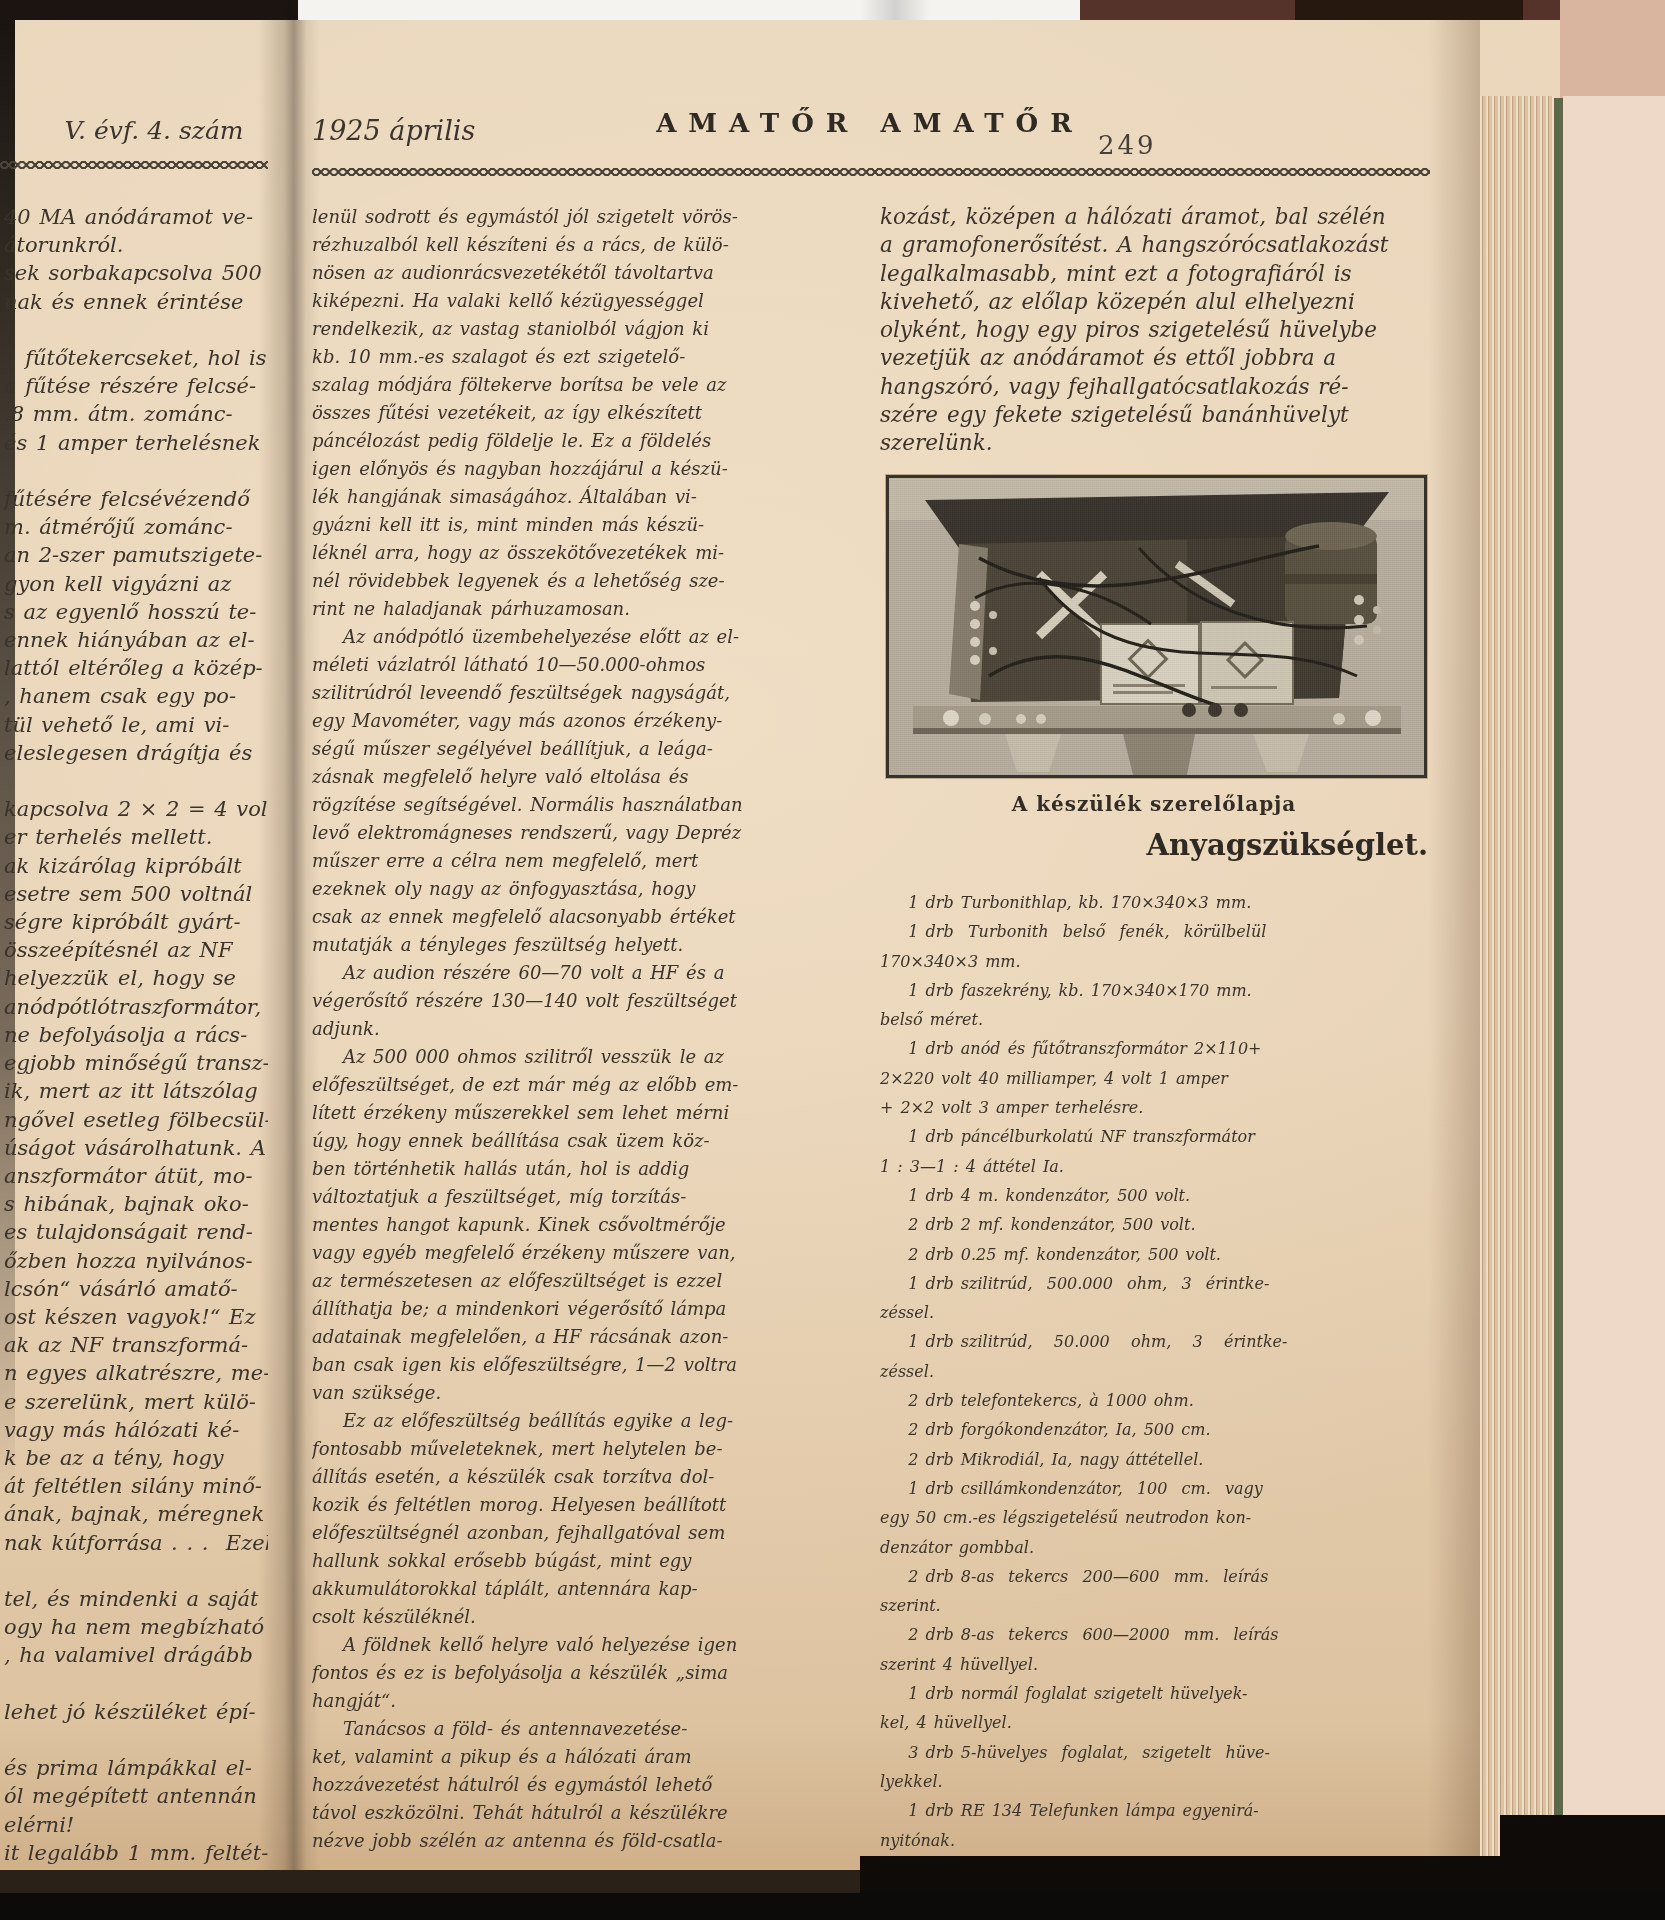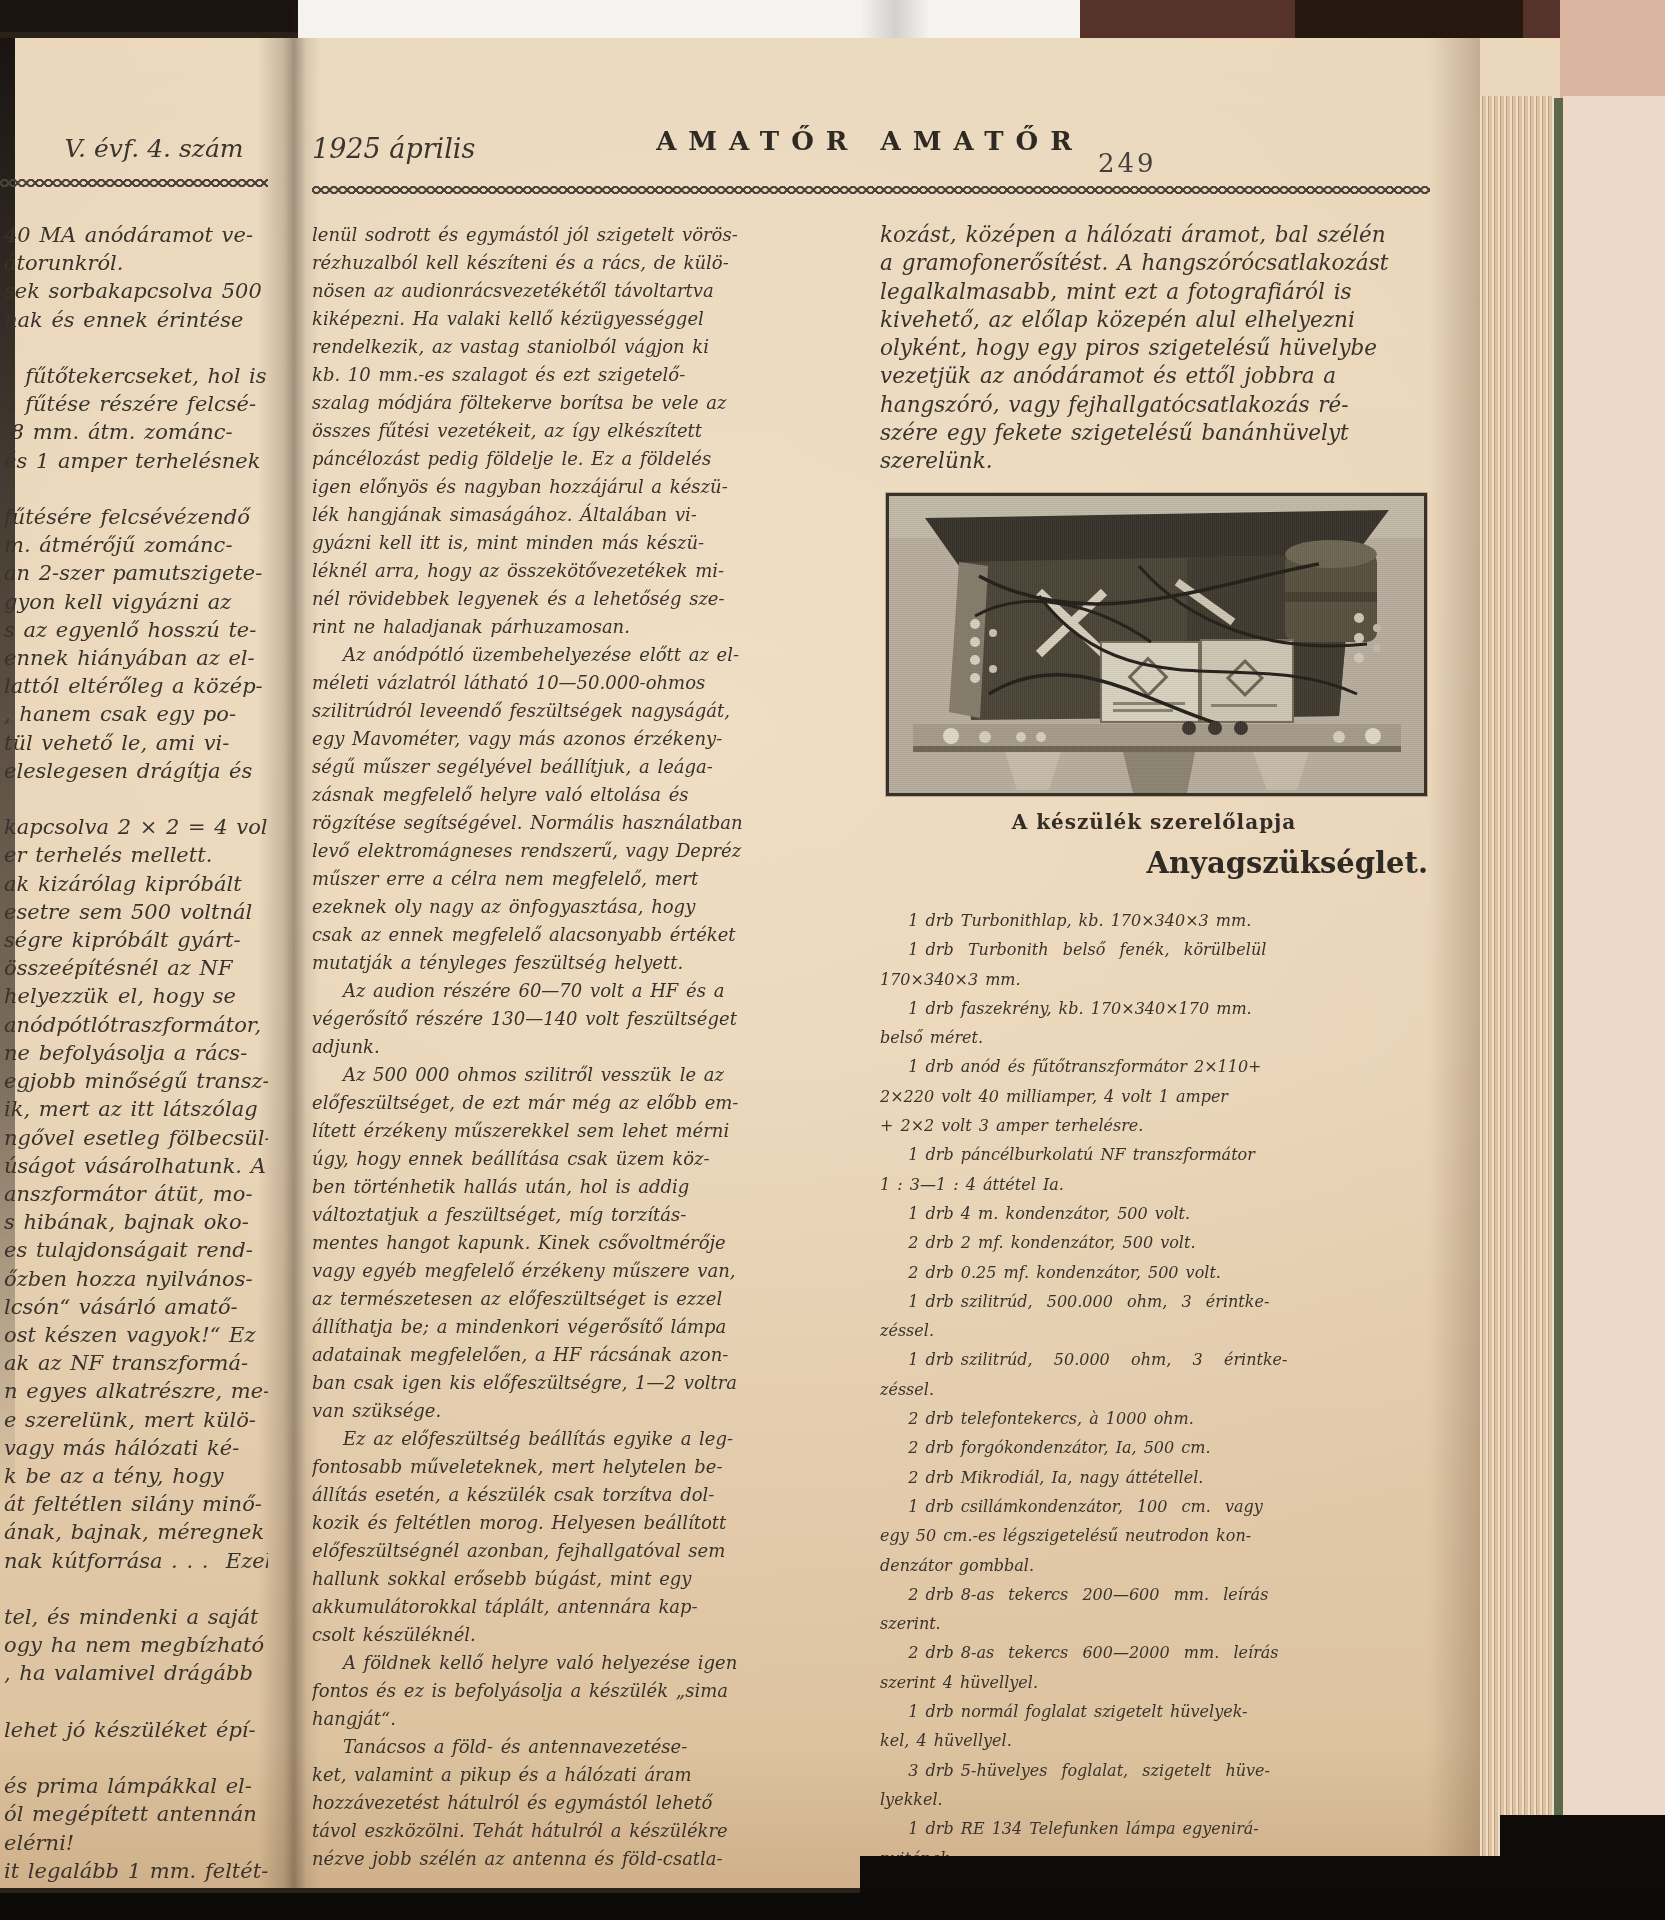--- a/index.html
+++ b/index.html
@@ -10,21 +10,21 @@
   .bg-top-left{position:absolute;left:0;top:0;width:330px;height:32px;background:#1b1410;}
   .bg-sheet{position:absolute;left:298px;top:0;width:788px;height:106px;background:#f4f3f0;
             box-shadow:0 4px 9px rgba(50,30,15,.45);}
   .bg-sheet-shade{position:absolute;left:860px;top:0;width:70px;height:106px;
             background:linear-gradient(90deg,rgba(0,0,0,0),rgba(0,0,0,.14),rgba(0,0,0,0));}
   .bg-top-right{position:absolute;left:1080px;top:0;width:585px;height:98px;background:#55332a;}
   .bg-top-right-patch{position:absolute;left:1295px;top:0;width:228px;height:62px;background:#26170f;}
   .bg-top-right-corner{position:absolute;left:1560px;top:0;width:105px;height:98px;background:#d9b49e;}
 
   
-  .page{position:absolute;left:0;top:38px;width:1560px;height:1850px;
+  .page{position:absolute;left:0;top:20px;width:1560px;height:1850px;
         background:
           radial-gradient(120% 85% at 45% 38%, rgba(255,247,228,.30), rgba(0,0,0,0) 62%),
           linear-gradient(180deg,#ead7bc 0%,#e7d1b4 55%,#ddc3a0 92%,#cfb08a 100%);}
   .left-dark-edge{position:absolute;left:0;top:0;width:15px;height:1470px;
         background:linear-gradient(180deg,rgba(14,10,7,.95),rgba(32,23,15,.55) 70%,rgba(60,45,30,0));}
   .gutter-shadow{position:absolute;left:258px;top:0;width:62px;height:1850px;
         background:linear-gradient(90deg,rgba(70,50,32,0) 0%,rgba(70,50,32,.22) 42%,
                    rgba(38,26,16,.38) 58%,rgba(70,50,32,.10) 78%,rgba(70,50,32,0) 100%);}
   .right-curve-shadow{position:absolute;left:1428px;top:0;width:52px;height:1850px;
         background:linear-gradient(90deg,rgba(95,65,38,0),rgba(95,65,38,.28));}

